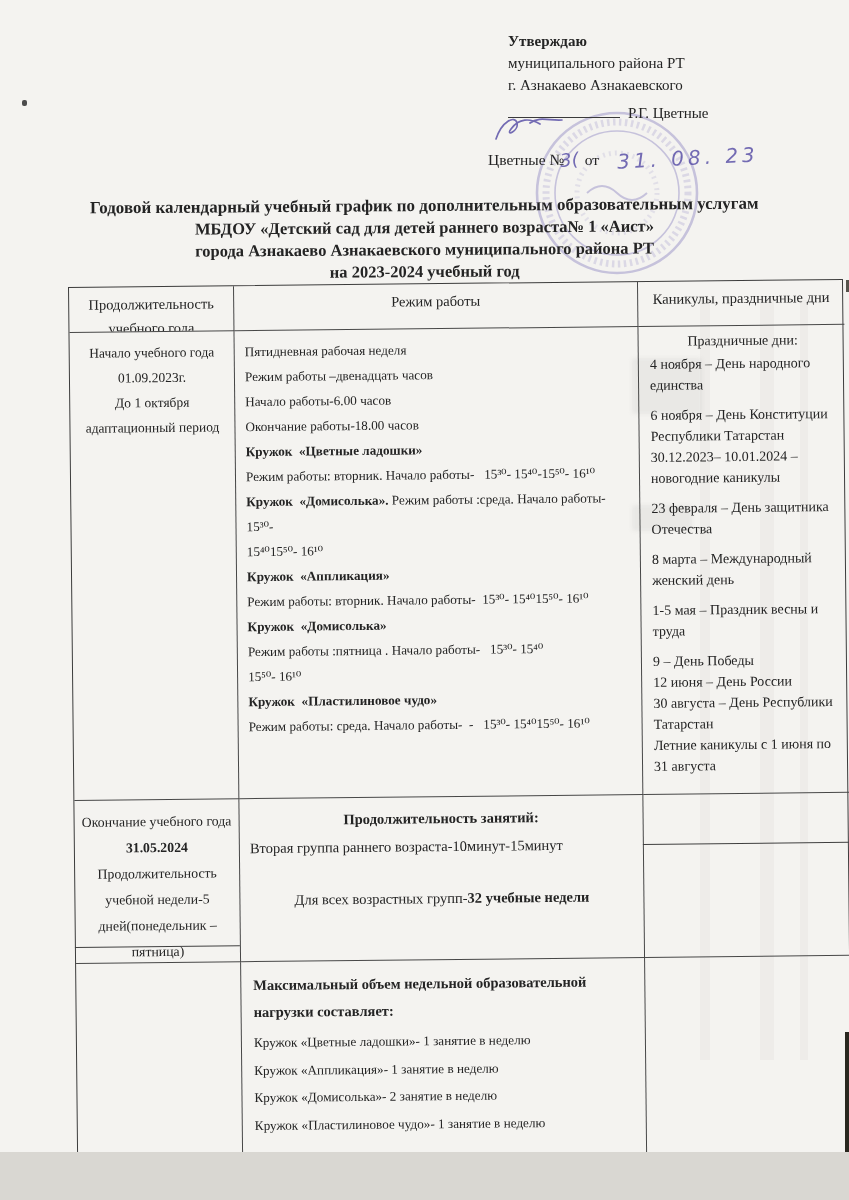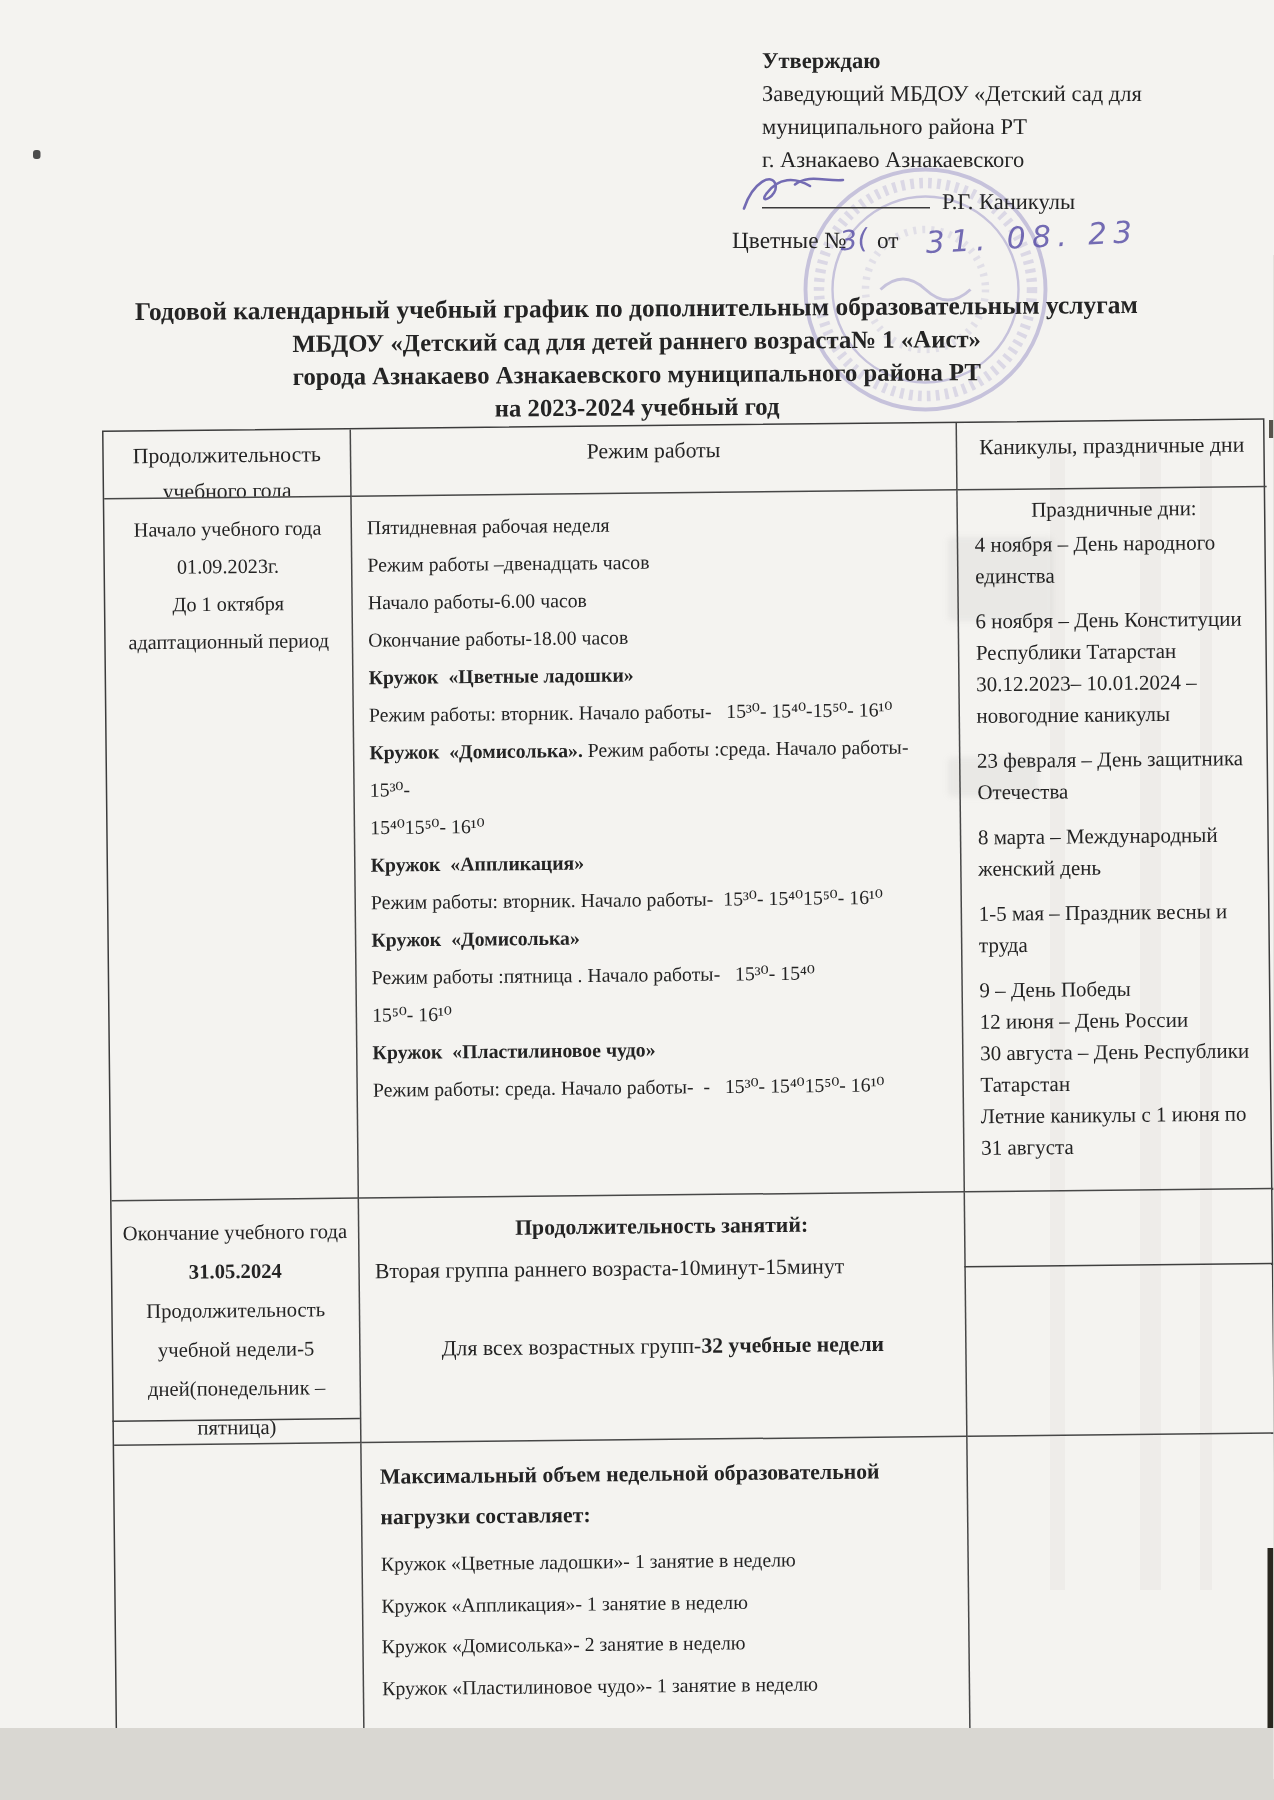--- a/index.html
+++ b/index.html
@@ -97,25 +97,24 @@
     <circle cx="85" cy="85" r="40" fill="none" stroke="#6f65b5" stroke-width="5" stroke-dasharray="2 4" opacity="0.4"></circle>
     <path d="M55,85 q15,-14 30,0 q15,14 30,0" fill="none" stroke="#6f65b5" stroke-width="2"></path>
   </svg>
 
   <svg class="squiggle" width="84" height="34" viewBox="0 0 84 34">
     <path d="M4,27 C10,9 23,3 25,11 C27,19 13,25 19,17 C27,6 38,6 48,12 M38,11 C47,4 58,9 70,8" fill="none" stroke="#5c52a8" stroke-width="1.7" opacity="0.85" stroke-linecap="round"></path>
   </svg>
 
   <div class="approval">
     <div class="bold">Утверждаю</div>
-    <div>Заведующий МБДОУ «Детский сад для</div>
     <div>муниципального района РТ</div>
     <div>г. Азнакаево Азнакаевского</div>
     <div class="sig-row">
-      <span class="sig-line"></span><span>Р.Г. Каникулы</span>
+      <span class="sig-line"></span><span>Р.Г. Цветные</span>
     </div>
   </div>
 
   <div class="order-row">
     <span>Цветные №</span><span class="hand hand-no">3(</span>
     <span>от</span>
     <span class="hand hand-date">31. 08. 23</span>
   </div>
 
   <div class="title">

